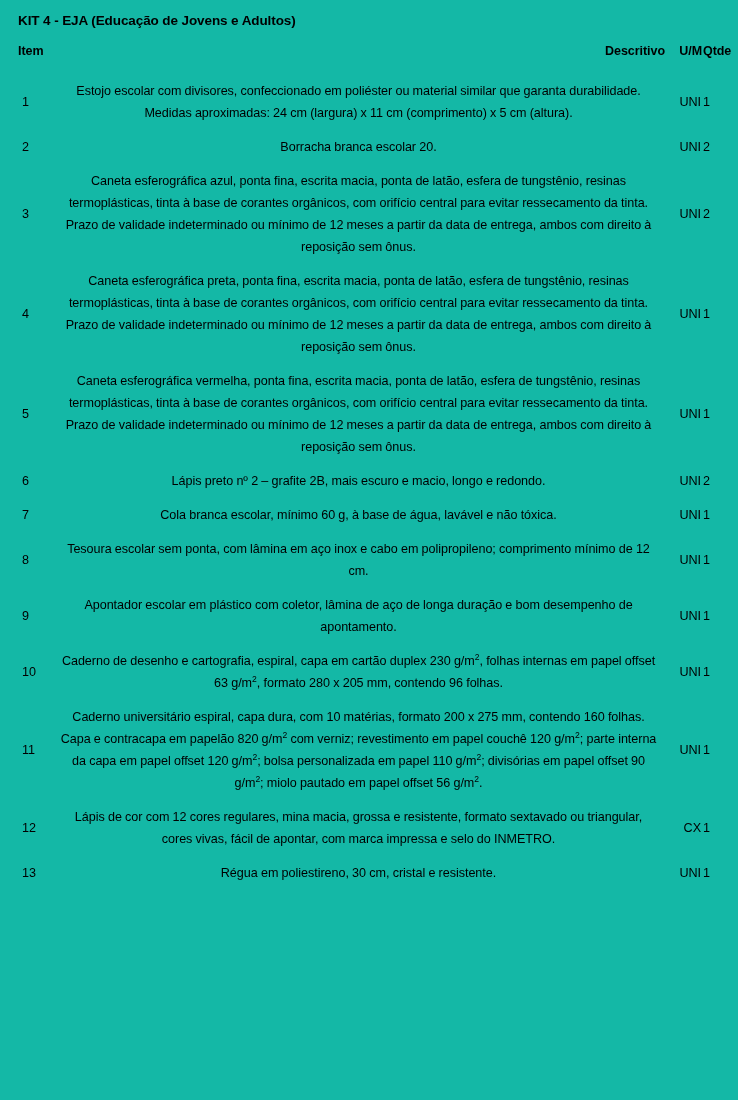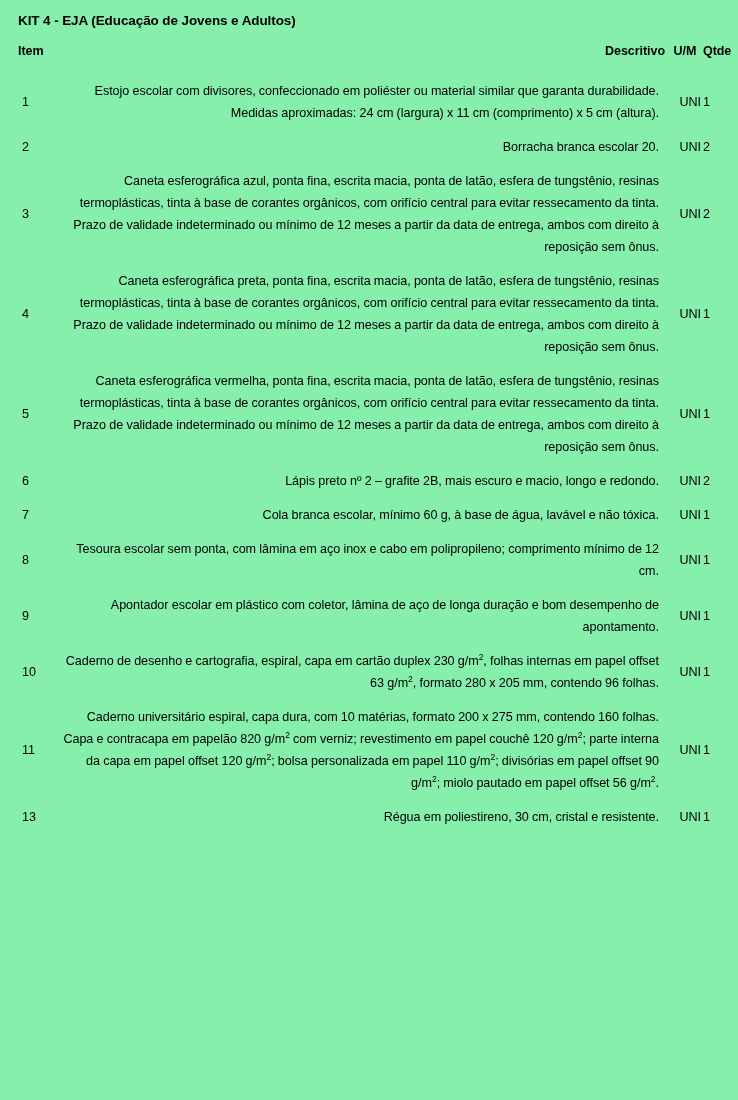--- a/index.html
+++ b/index.html
@@ -13,21 +13,21 @@
     font-family: "Liberation Sans", sans-serif;
     color: #000000;
     -webkit-font-smoothing: antialiased;
   }
   .page {
     position: relative;
     width: 738px;
     height: 1100px;
     box-sizing: border-box;
     padding: 8px 10px 0 18px;
-    background: #86efac;
+    background: #14b8a6;
     overflow: hidden;
   }
   .doc-title {
     font-size: 13.5px;
     font-weight: bold;
     letter-spacing: -0.1px;
     line-height: 18px;
     margin: 4px 0 0 0;
     white-space: nowrap;
   }
@@ -46,39 +46,39 @@
     font-size: 12.5px;
     font-weight: bold;
     letter-spacing: -0.05px;
     padding: 0 0 16px 0;
     border: none;
     vertical-align: top;
     white-space: nowrap;
   }
   th.h-item  { text-align: left; padding-left: 0px; }
   th.h-desc  { text-align: right; padding-left: 5px; }
-  th.h-um    { text-align: center; padding-left: 3px; }
+  th.h-um    { text-align: right; padding-left: 3px; }
   th.h-qtde  { text-align: right; padding-left: 1px; }
 
   tbody td {
     font-size: 12.6px;
     line-height: 22px;
     border: none;
     vertical-align: middle;
     padding-top: 6px;
     padding-bottom: 6px;
     letter-spacing: -0.05px;
   }
   td.t-item {
     text-align: left;
     padding-left: 4px;
     white-space: nowrap;
   }
   td.t-desc {
-    text-align: right;
+    text-align: center;
     padding-left: 5px;
     padding-right: 6px;
     word-spacing: -0.2px;
   }
   td.t-um {
     text-align: right;
     padding-left: 3px;
     white-space: nowrap;
   }
   td.t-qtde {
@@ -175,20 +175,26 @@
           <td class="t-um">UNI</td>
           <td class="t-qtde">1</td>
         </tr>
         <tr>
           <td class="t-item">11</td>
           <td class="t-desc">Caderno universitário espiral, capa dura, com 10 matérias, formato 200 x 275 mm, contendo 160 folhas. Capa e contracapa em papelão 820 g/m<sup>2</sup> com verniz; revestimento em papel couchê 120 g/m<sup>2</sup>; parte interna da capa em papel offset 120 g/m<sup>2</sup>; bolsa personalizada em papel 110 g/m<sup>2</sup>; divisórias em papel offset 90 g/m<sup>2</sup>; miolo pautado em papel offset 56 g/m<sup>2</sup>.</td>
           <td class="t-um">UNI</td>
           <td class="t-qtde">1</td>
         </tr>
         <tr>
+          <td class="t-item">12</td>
+          <td class="t-desc">Lápis de cor com 12 cores regulares, mina macia, grossa e resistente, formato sextavado ou triangular, cores vivas, fácil de apontar, com marca impressa e selo do INMETRO.</td>
+          <td class="t-um">CX</td>
+          <td class="t-qtde">1</td>
+        </tr>
+        <tr>
           <td class="t-item">13</td>
           <td class="t-desc">Régua em poliestireno, 30 cm, cristal e resistente.</td>
           <td class="t-um">UNI</td>
           <td class="t-qtde">1</td>
         </tr>
       </tbody>
   </table>
 
 </div>
 

